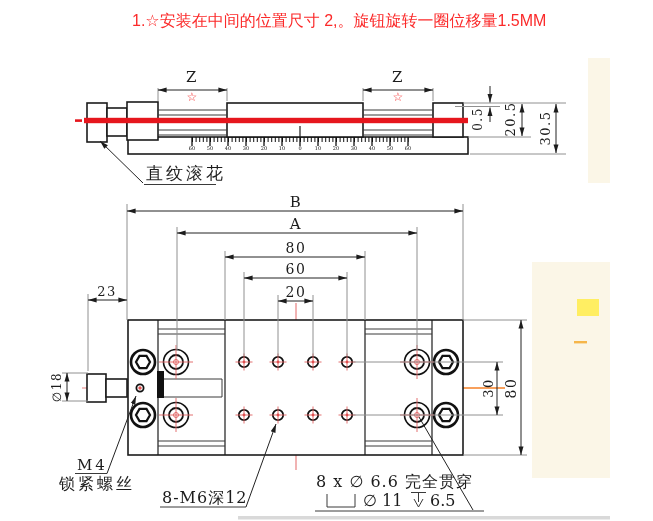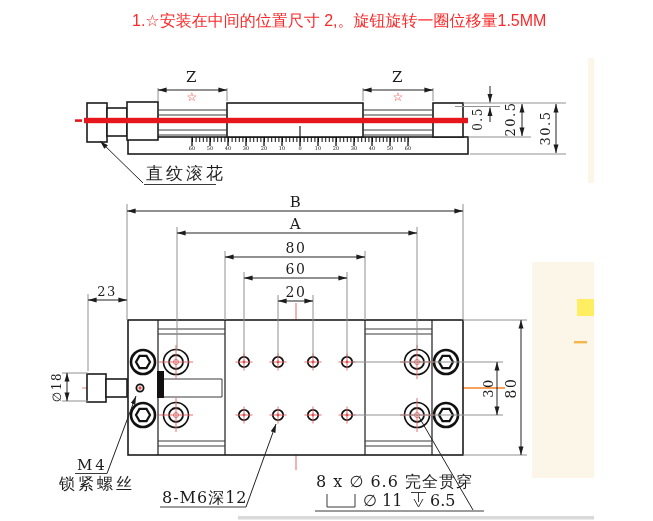--- a/index.html
+++ b/index.html
@@ -1,16 +1,16 @@
 <!DOCTYPE html>
 <html><head>
 <meta charset="utf-8">
 <style>
   html,body{margin:0;padding:0;background:#fff;}
-  #stage{position:relative;width:594px;height:521px;background:#ffffff;overflow:hidden;}
+  #stage{position:relative;width:594px;height:521px;background:#ffffff;overflow:hidden;padding-left:16px;}
   svg{position:absolute;left:0;top:0;}
   .part{fill:#ffffff;stroke:#1c1c1c;stroke-width:1.6;}
   .ln{stroke:#1c1c1c;stroke-width:1.2;fill:none;}
   .lnthin{stroke:#3a3a3a;stroke-width:1;fill:none;}
   .ext{stroke:#909090;stroke-width:1;fill:none;}
   .dim{stroke:#222;stroke-width:1;fill:none;}
   .leader{stroke:#222;stroke-width:1;fill:none;}
   .rc{stroke:#e06060;stroke-width:0.9;fill:none;}
   .c1{fill:#ffffff;stroke:#111;stroke-width:1.6;}
   .c2{fill:#ffffff;stroke:#111;stroke-width:1.8;}

